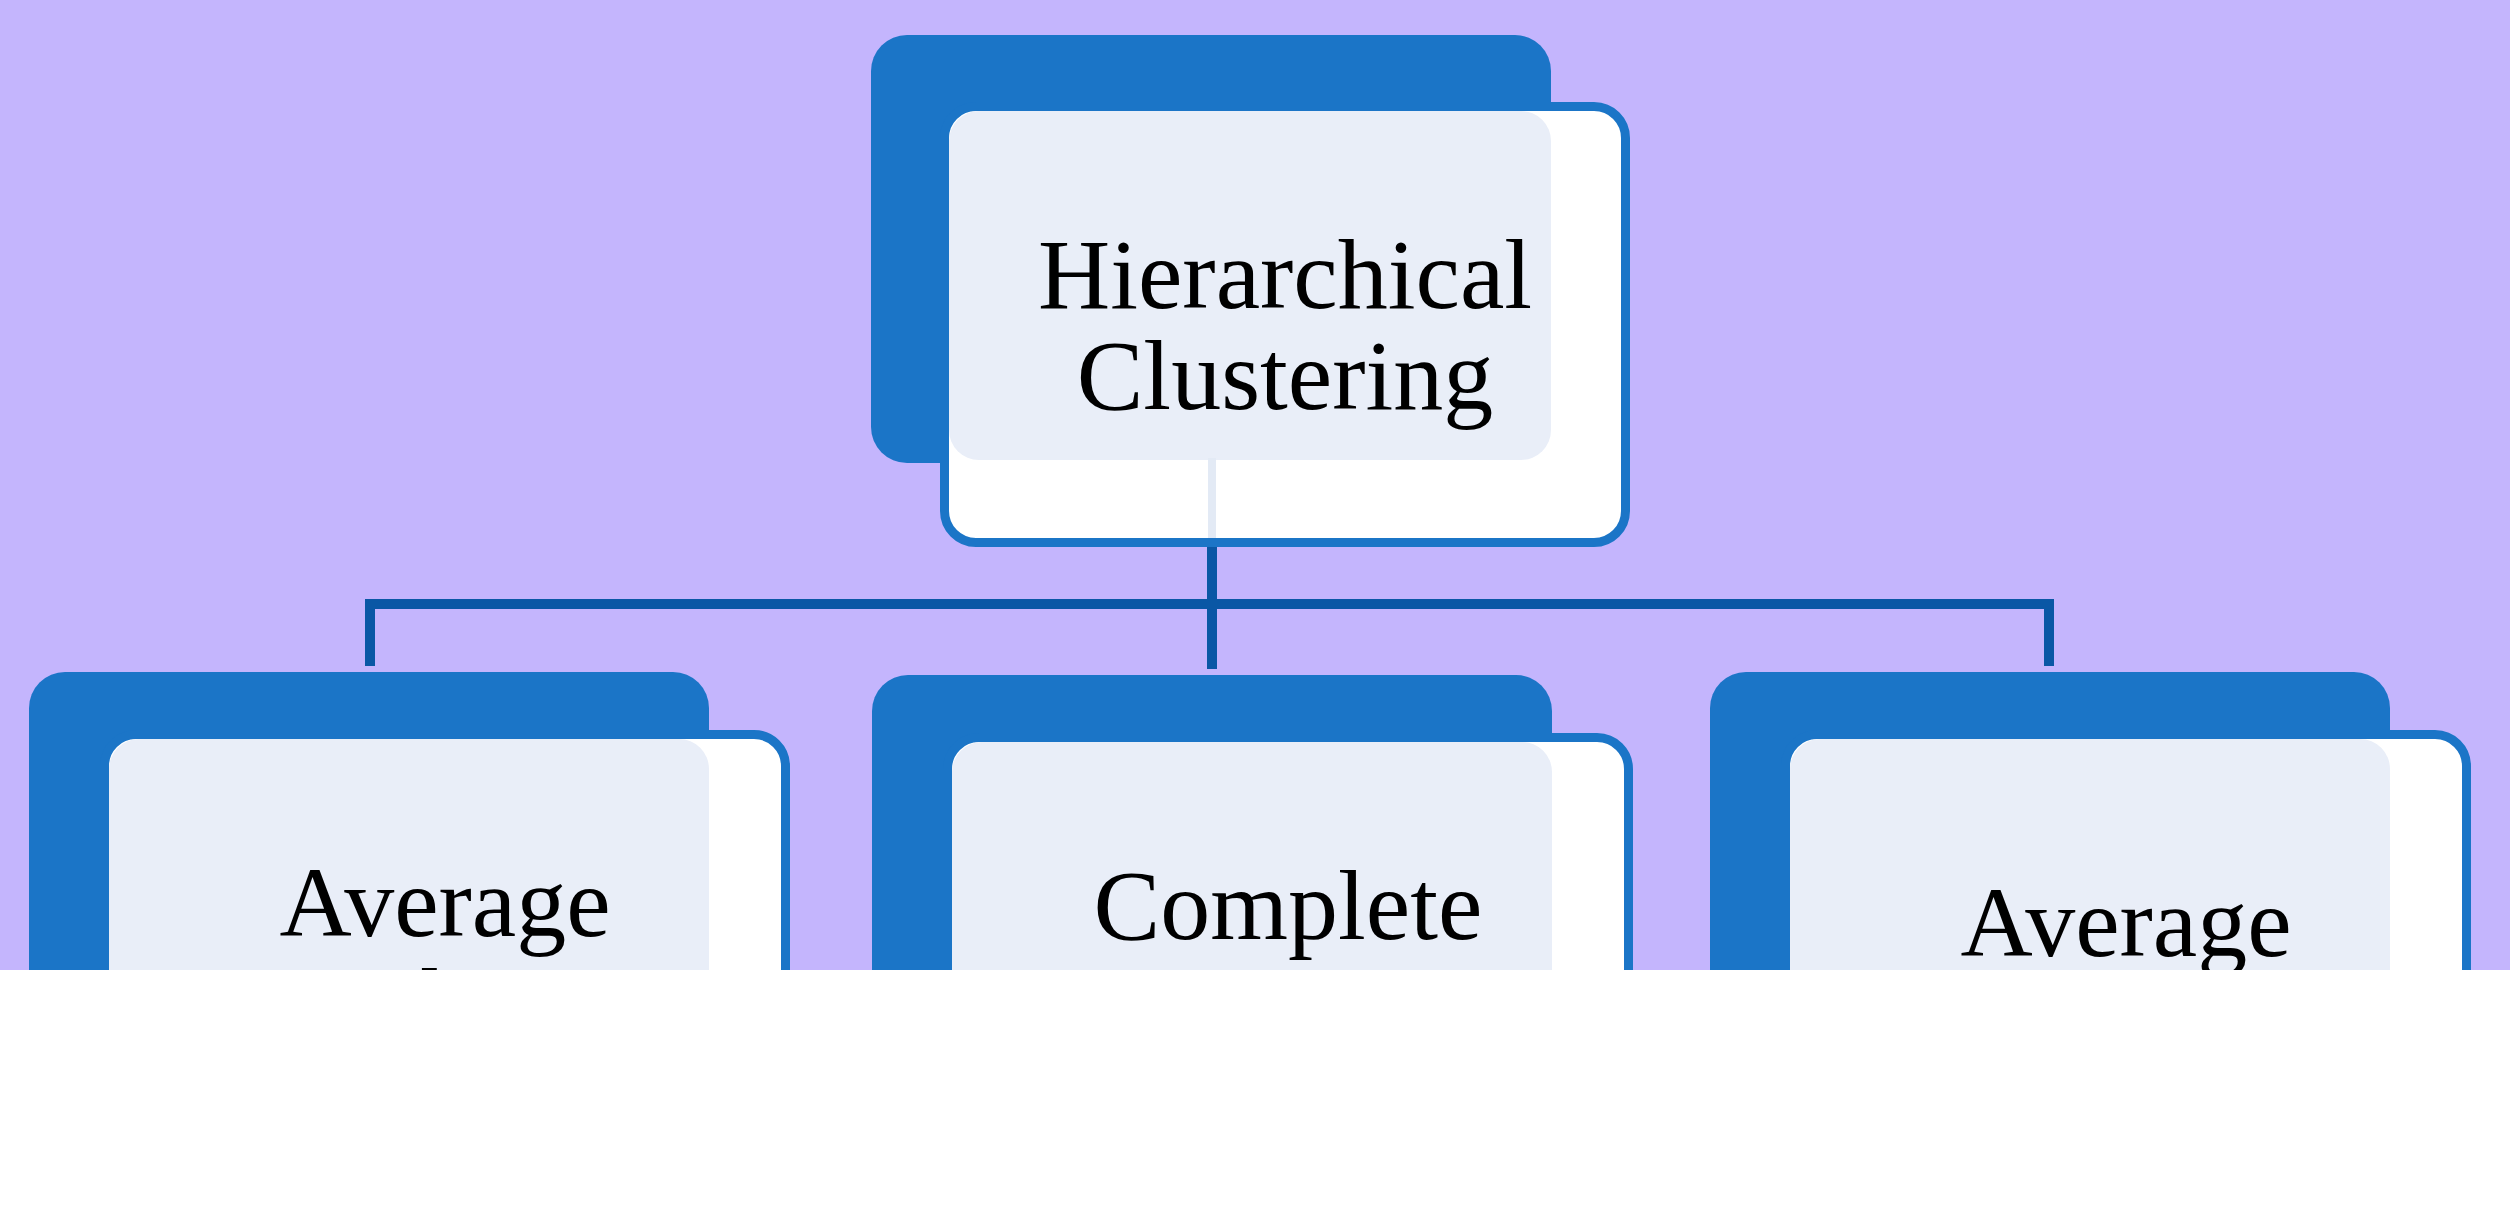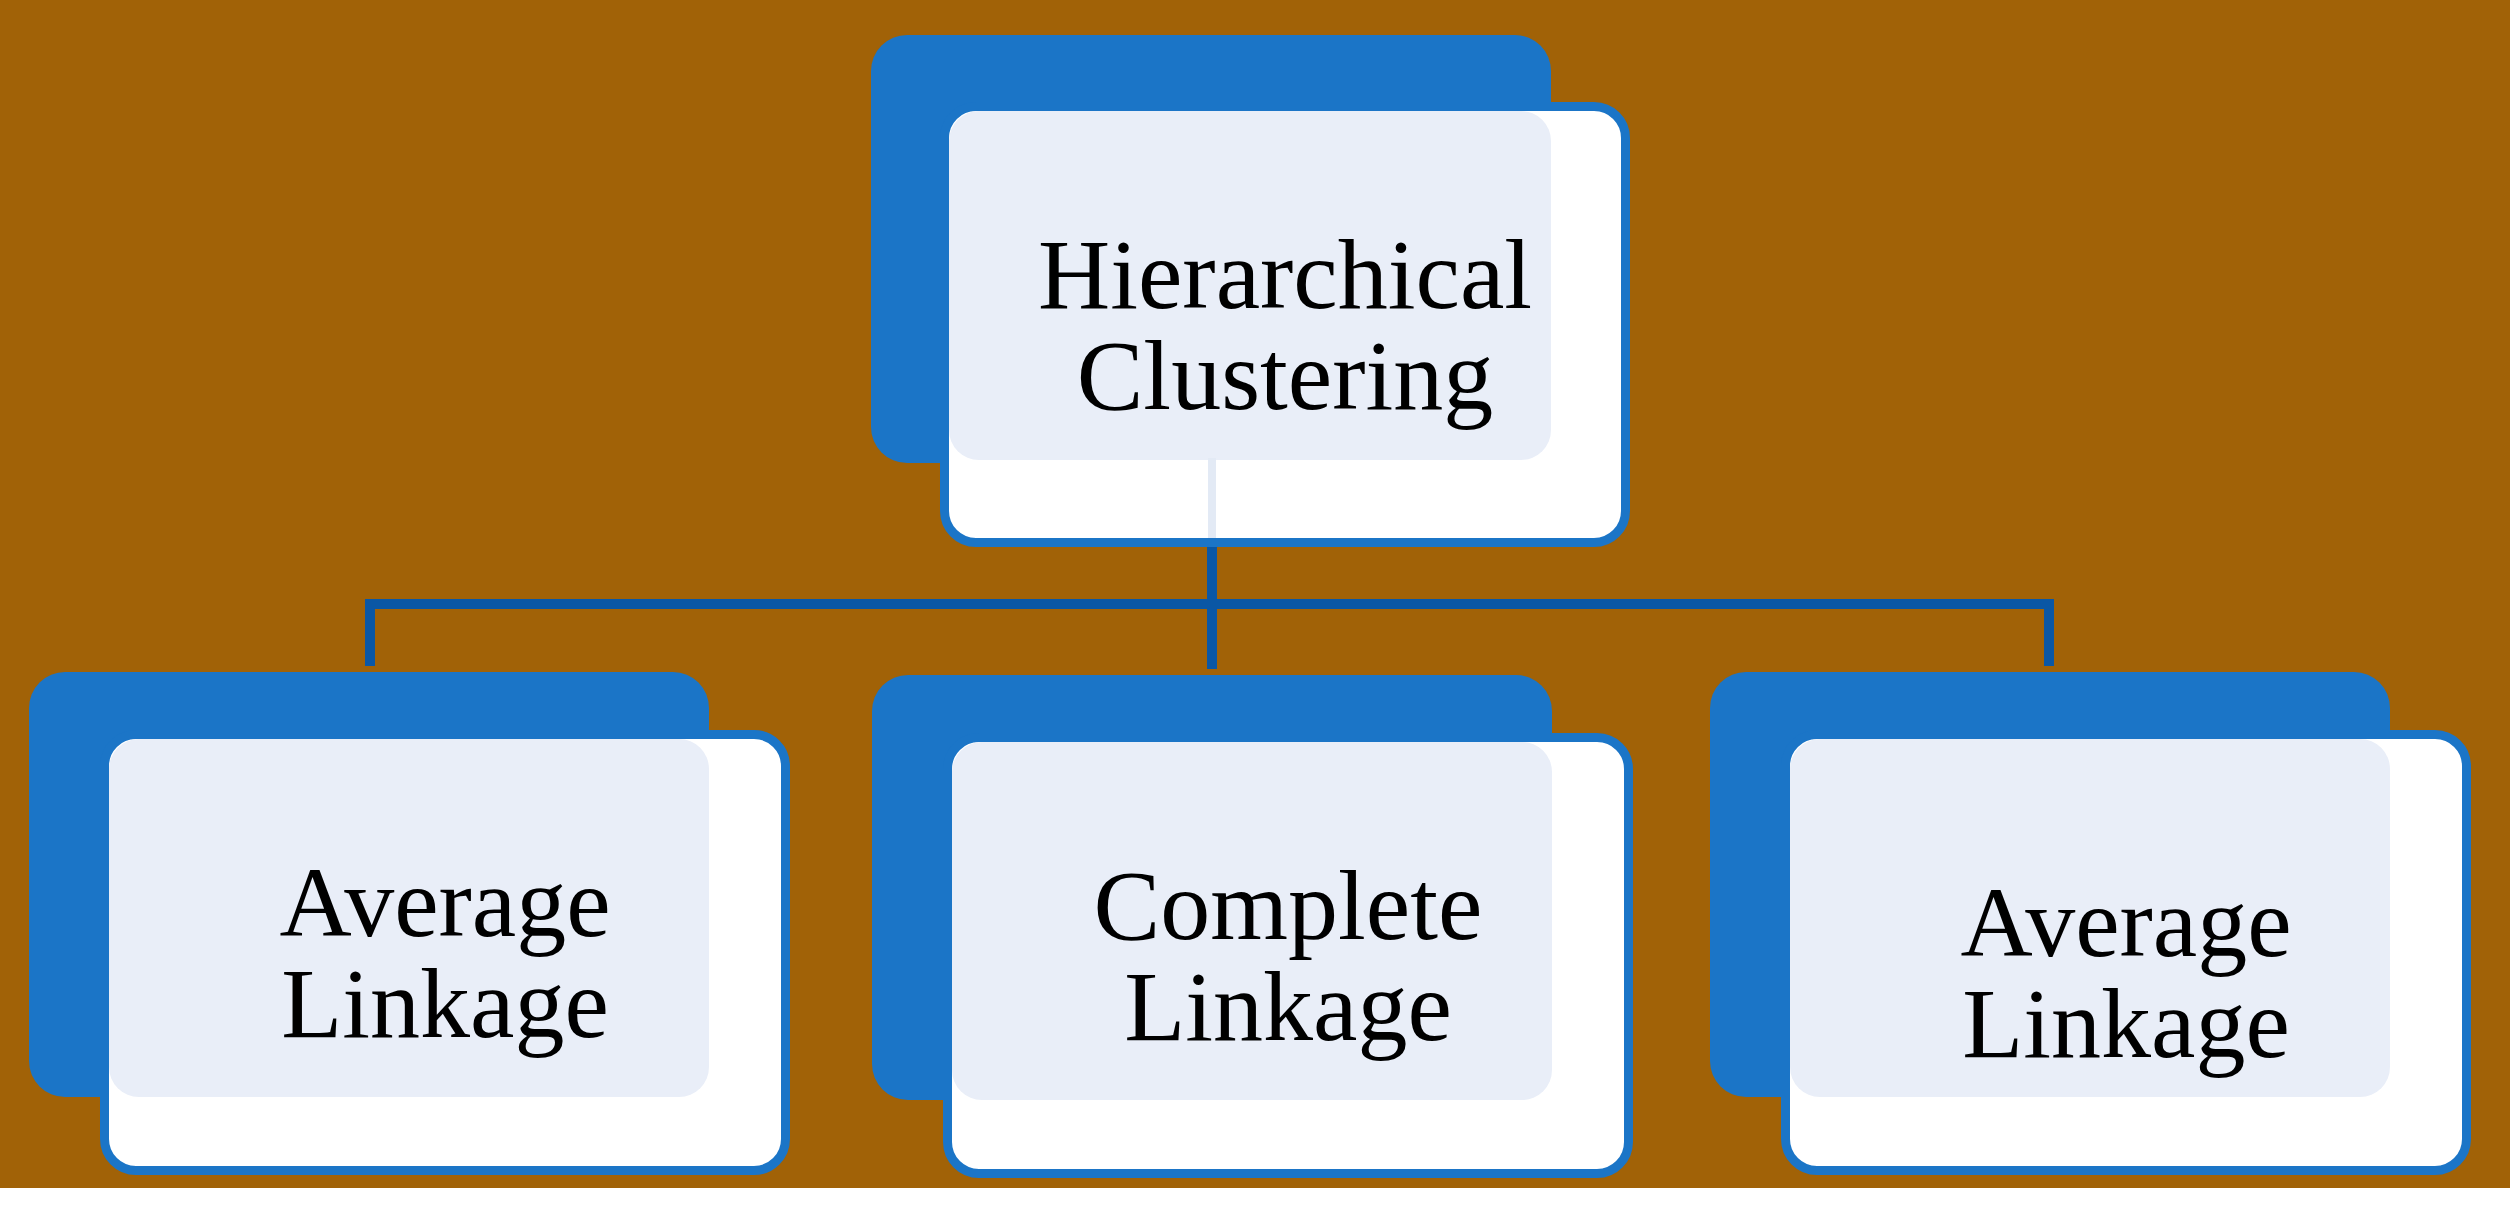--- a/index.html
+++ b/index.html
@@ -3,22 +3,22 @@
 <meta charset="utf-8">
 <style>
   html, body { margin: 0; padding: 0; }
   body {
     width: 2510px; height: 1205px;
     background: #ffffff;
     font-family: "Liberation Serif", "DejaVu Serif", serif;
   }
   .canvas {
     position: relative;
-    width: 2510px; height: 1188px;
-    background: #a16207;
+    width: 2510px; height: 970px;
+    background: #c4b5fd;
     overflow: hidden;
   }
 
   
   .conn { position: absolute; background: #0A57A5; }
   .conn-root-stem   { left: 1207px; top: 543px; width: 10px; height: 66px; }
   .conn-hbar        { left: 365px;  top: 599px; width: 1689px; height: 10px; }
   .conn-drop-left   { left: 365px;  top: 599px; width: 10px; height: 67px; }
   .conn-drop-mid    { left: 1207px; top: 599px; width: 10px; height: 70px; }
   .conn-drop-right  { left: 2044px; top: 599px; width: 10px; height: 67px; }

